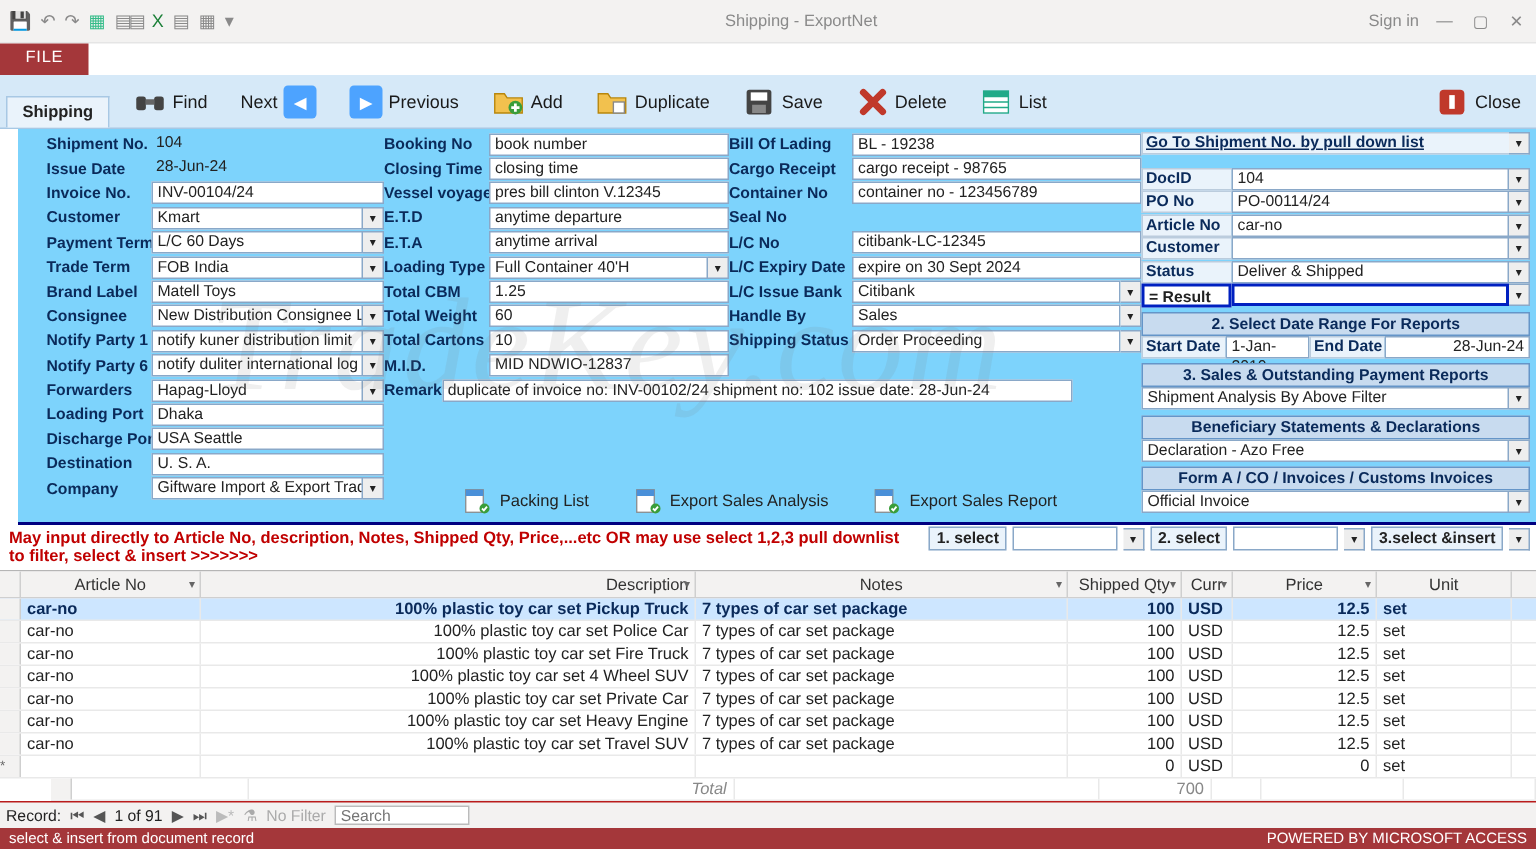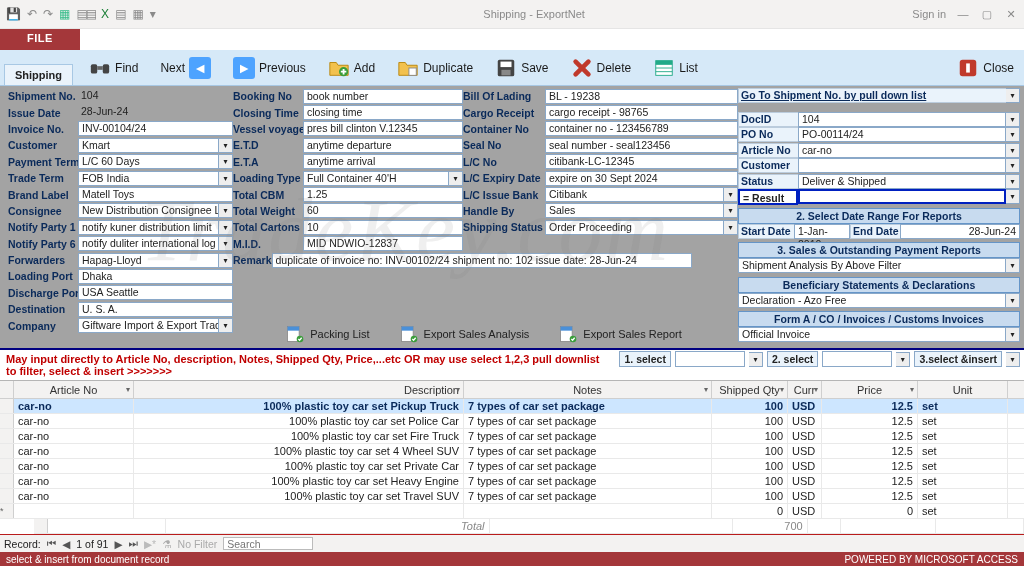--- a/index.html
+++ b/index.html
@@ -8,34 +8,34 @@
   
   .titlebar { height: 28px; background: #f3f2f1; display: flex; align-items: center; padding: 0 6px; font-size: 11px; color: #6a6a6a; }
   .titlebar .qat { display: flex; gap: 6px; align-items: center; }
   .titlebar .qat span { color: #8a8a8a; font-size: 12px; }
   .titlebar .center-title { flex: 1; text-align: center; color: #8a8a8a; }
   .titlebar .right { display: flex; gap: 10px; align-items: center; color: #8a8a8a; }
   .titlebar .right .winbtn { width: 14px; text-align: center; cursor: pointer; }
 
   
   .filestrip { height: 22px; background: #fff; border-top: 1px solid #e5e5e5; display: flex; align-items: stretch; }
-  .file-tab { background: #a4373a; color: #fff; padding: 3px 27px; font-size: 11px; font-weight: 700; letter-spacing: 0.5px; }
+  .file-tab { background: #a4373a; color: #fff; padding: 3px 17px; font-size: 11px; font-weight: 400; letter-spacing: 0.5px; }
 
   
   .toolbar { background: #d6e9f8; border-bottom: 1px solid #a8c8e4; display: flex; align-items: center; padding: 2px 4px; height: 36px; }
   .tab-label { font-weight: 700; padding: 4px 10px; background: #eaf3fb; border: 1px solid #a8c8e4; border-bottom: none; position: relative; top: 7px; margin-right: 10px; }
   .tool { display: flex; align-items: center; gap: 4px; padding: 2px 6px; cursor: pointer; }
   .tool svg { width: 22px; height: 22px; }
   .tool-text { font-size: 12px; color: #1a1a1a; }
   .tool-gap { width: 10px; }
   .tool-gap-large { flex: 1; }
   .arrow-btn { width: 22px; height: 22px; border-radius: 3px; background: #4da3ff; display: inline-flex; align-items: center; justify-content: center; color: #fff; font-size: 14px; font-weight: 700; }
 
   
-  .form-area { background: #a3a3a3; display: flex; padding: 2px 4px 2px 8px; border-bottom: 2px solid #000080; }
+  .form-area { background: #7dd3fc; display: flex; padding: 2px 4px 2px 19px; border-bottom: 2px solid #000080; margin-left: 12px; }
   .col { display: flex; flex-direction: column; gap: 0px; }
   .col-left { width: 225px; }
   .col-mid1 { width: 230px; }
   .col-mid2 { width: 275px; }
   .col-right { flex: 1; }
 
   .frow { display: flex; align-items: center; height: 16.4px; }
   .flabel { width: 70px; font-weight: 700; color: #0a2a5a; font-size: 10.5px; white-space: nowrap; }
   .fvalue { flex: 1; border: 1px solid #8aa8c8; background: #fff; padding: 0 3px; font-size: 10.5px; height: 15px; line-height: 13px; overflow: hidden; white-space: nowrap; }
   .fvalue.noborder { border: none; background: transparent; }
@@ -367,21 +367,20 @@
     <div class="frow">
         <div class="flabel" style="width:82px">Cargo Receipt</div>
         <div class="fvalue">cargo receipt - 98765</div>
       </div>
     <div class="frow">
         <div class="flabel" style="width:82px">Container No</div>
         <div class="fvalue">container no - 123456789</div>
       </div>
     <div class="frow">
         <div class="flabel" style="width:82px">Seal No</div>
-        <div class="fvalue">seal number - seal123456</div>
       </div>
     <div class="frow">
         <div class="flabel" style="width:82px">L/C No</div>
         <div class="fvalue">citibank-LC-12345</div>
       </div>
     <div class="frow">
         <div class="flabel" style="width:82px">L/C Expiry Date</div>
         <div class="fvalue">expire on 30 Sept 2024</div>
       </div>
     <div class="frow">

